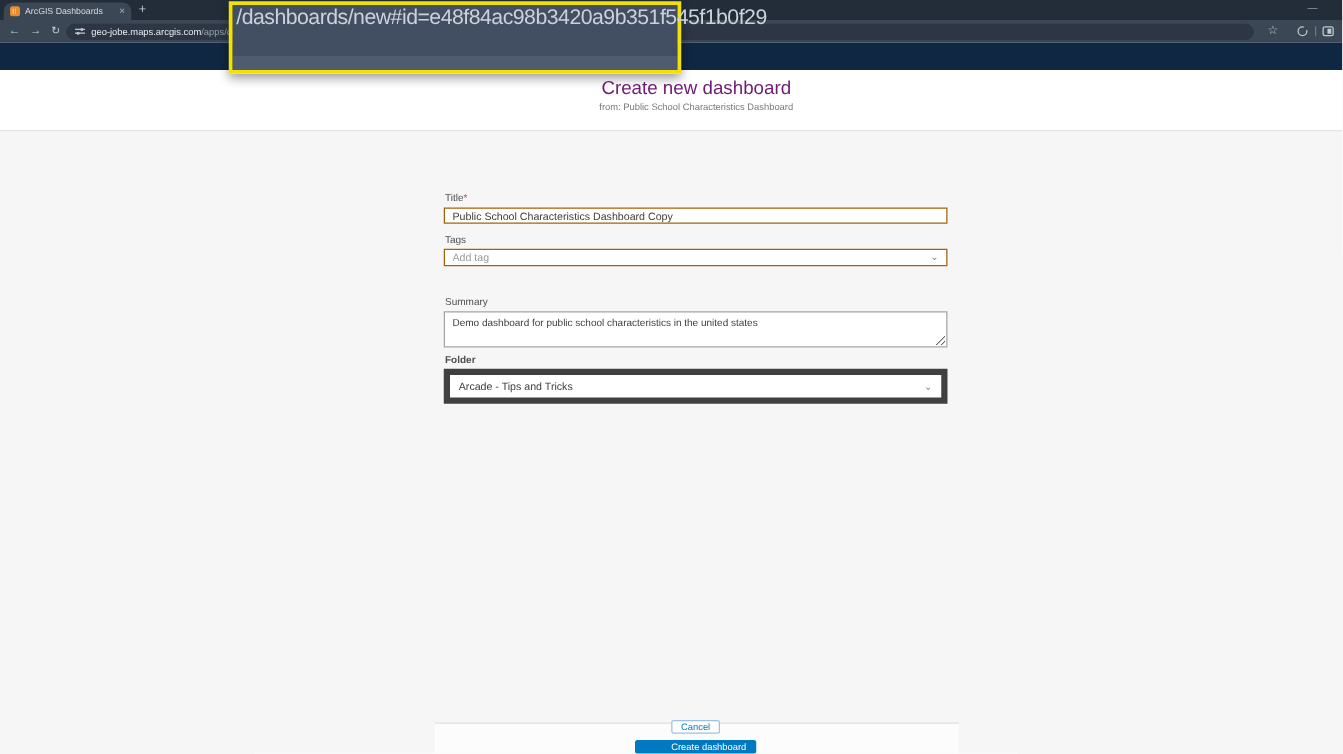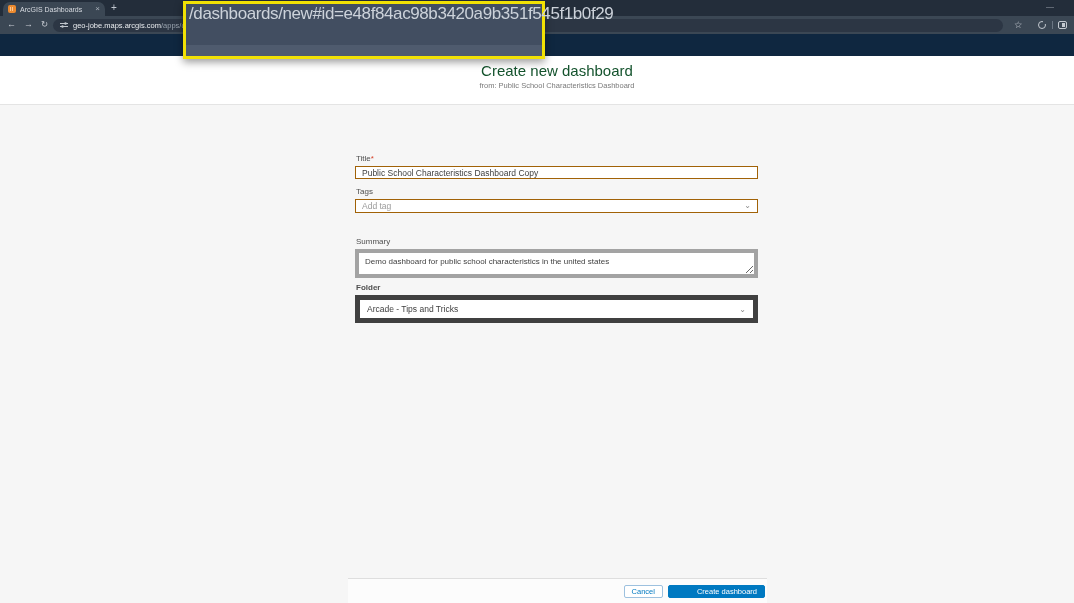--- a/index.html
+++ b/index.html
@@ -43,52 +43,52 @@
   .ico-circle::after { content:""; position:absolute; right:-1px; top:-1px; width:3px; height:3px; background:#3b4754; }
   .ico-sep { left:1052px; top:5px; width:1px; height:8px; background:#6b7683; }
   .ico-panel { left:1058px; top:5px; width:9px; height:8px; border:1px solid #c3c9d0; border-radius:2px; }
   .ico-panel::after { content:""; position:absolute; right:1px; top:1px; width:3px; height:4px; background:#c3c9d0; }
 
   
   .app-header { position:absolute; left:0; top:34px; width:1074px; height:22px; background:#0f2740; }
 
   
   .page-header { position:absolute; left:0; top:56px; width:1074px; height:49px; background:#ffffff; border-bottom:1px solid #e4e4e4; }
-  .page-title { position:absolute; left:355px; top:6px; width:404px; text-align:center; font-size:15px; color:#14532d; font-weight:normal; }
+  .page-title { position:absolute; left:355px; top:6px; width:404px; text-align:center; font-size:15px; color:#701a75; font-weight:normal; }
   .page-sub { position:absolute; left:305px; top:25px; width:504px; text-align:center; font-size:7.5px; color:#7a7a7a; }
 
   
   .form-col { position:absolute; left:355px; top:150px; width:403px; }
   .f-label { display:block; font-size:8px; color:#4f4f4f; margin:0 0 3px 1px; }
   .req { color:#d6442c; }
   .f-input {
     display:block; width:100%; height:13px; background:#fff; border:1px solid #a16207;
     font-family:"Liberation Sans",sans-serif; font-size:8.5px; color:#3e3e3e; padding:0 6px; border-radius:0;
   }
   .f-input::placeholder { color:#9b9b9b; }
   .mt-t { margin-top:4px; } .mt-g1 { margin-top:8px; } .mt-g2 { margin-top:24px; } .mt-g3 { margin-top:5px;font-weight:bold; }
   .rel { position:relative; }
   .chev { position:absolute; right:7px; top:2px; font-size:8px; color:#8a8a8a; pointer-events:none; }
   .f-area {
-    display:block; width:100%; height:29px; background:#fff; border:4px solid #a3a3a3;
+    display:block; width:100%; height:29px; background:#fff; border:1px solid #a3a3a3;
     font-family:"Liberation Sans",sans-serif; font-size:8px; color:#3e3e3e; padding:4px 6px; border-radius:0;
   }
   .f-select {
     width:100%; height:28px; background:#fff; border:5px solid #404040;
     display:flex; align-items:center; justify-content:space-between; padding:0 7px;
     font-size:8.5px; color:#3e3e3e; cursor:default;
   }
   .f-select .sel-chev { font-size:8px; color:#8a8a8a; }
   .tags-wrap input { height:14px; }
 
   
   .form-footer {
     position:absolute; left:348px; top:578px; width:419px; height:25px;
     background:#fcfcfc; border-top:1px solid #dedede;
-    display:flex; align-items:center; justify-content:flex-end; padding-right:2px; gap:5px;
+    display:flex; align-items:center; justify-content:flex-end; padding-right:2px; gap:5px;flex-direction:column;
   }
   .btn { height:13px; display:inline-flex; align-items:center; justify-content:center;
     font-family:"Liberation Sans",sans-serif; font-size:7.5px; border-radius:2px; padding:0 7px; cursor:pointer; }
   .btn-cancel { background:#fff; border:1px solid #9dc1df; color:#0079c1; }
   .btn-create { background:#0079c1; border:1px solid #0079c1; color:#fff;padding-left:28px; }
 
   
   .hl-box {
     position:absolute; left:183px; top:1px; width:362px; height:58px;
     border:3px solid #f1e104;

